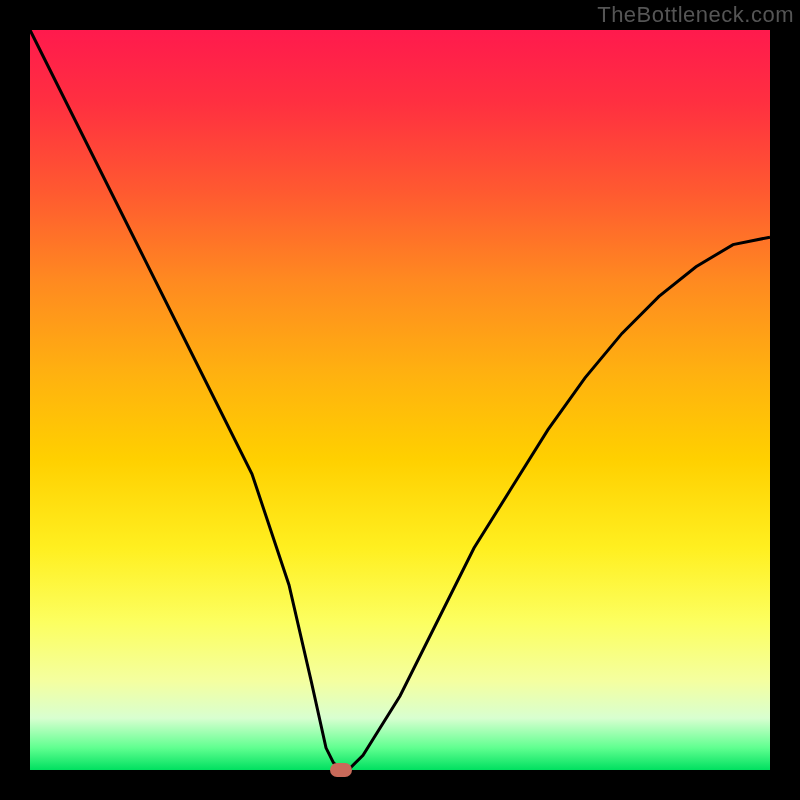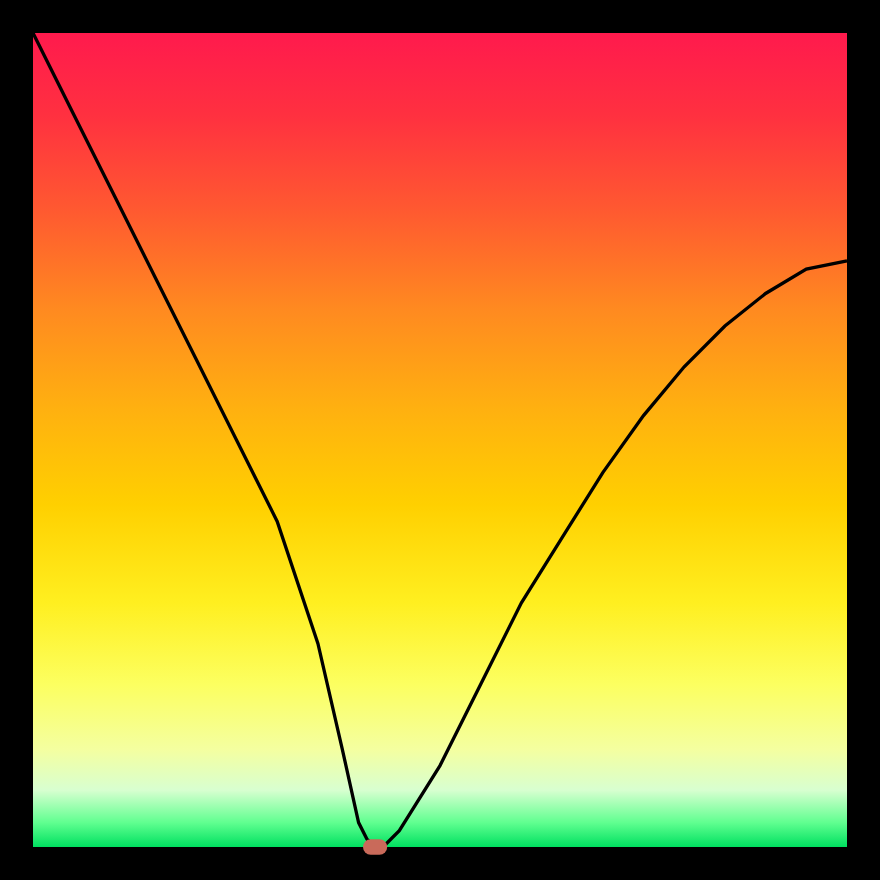--- a/index.html
+++ b/index.html
@@ -25,13 +25,14 @@
 </style>
 </head>
 <body>
 
 <div class="frame">
   <div class="plot"></div>
   <svg class="curve" viewBox="0 0 740 740" preserveAspectRatio="none">
     <path id="curve-path" d="M0.0 0.0 L37.0 74.0 L74.0 148.0 L111.0 222.0 L148.0 296.0 L185.0 370.0 L222.0 444.0 L259.0 555.0 L281.2 651.2 L296.0 717.8 L303.4 732.6 L310.8 740.0 L318.2 740.0 L333.0 725.2 L370.0 666.0 L407.0 592.0 L444.0 518.0 L481.0 458.8 L518.0 399.6 L555.0 347.8 L592.0 303.4 L629.0 266.4 L666.0 236.8 L703.0 214.6 L740.0 207.2 " fill="none" stroke="#000" stroke-width="3"></path>
   </svg>
   <div id="marker" class="marker" style="left: 340.8px; top: 770px; background: rgb(201, 106, 90);"></div>
+  <div class="watermark">TheBottleneck.com</div>
 </div>
 
 </body></html>

